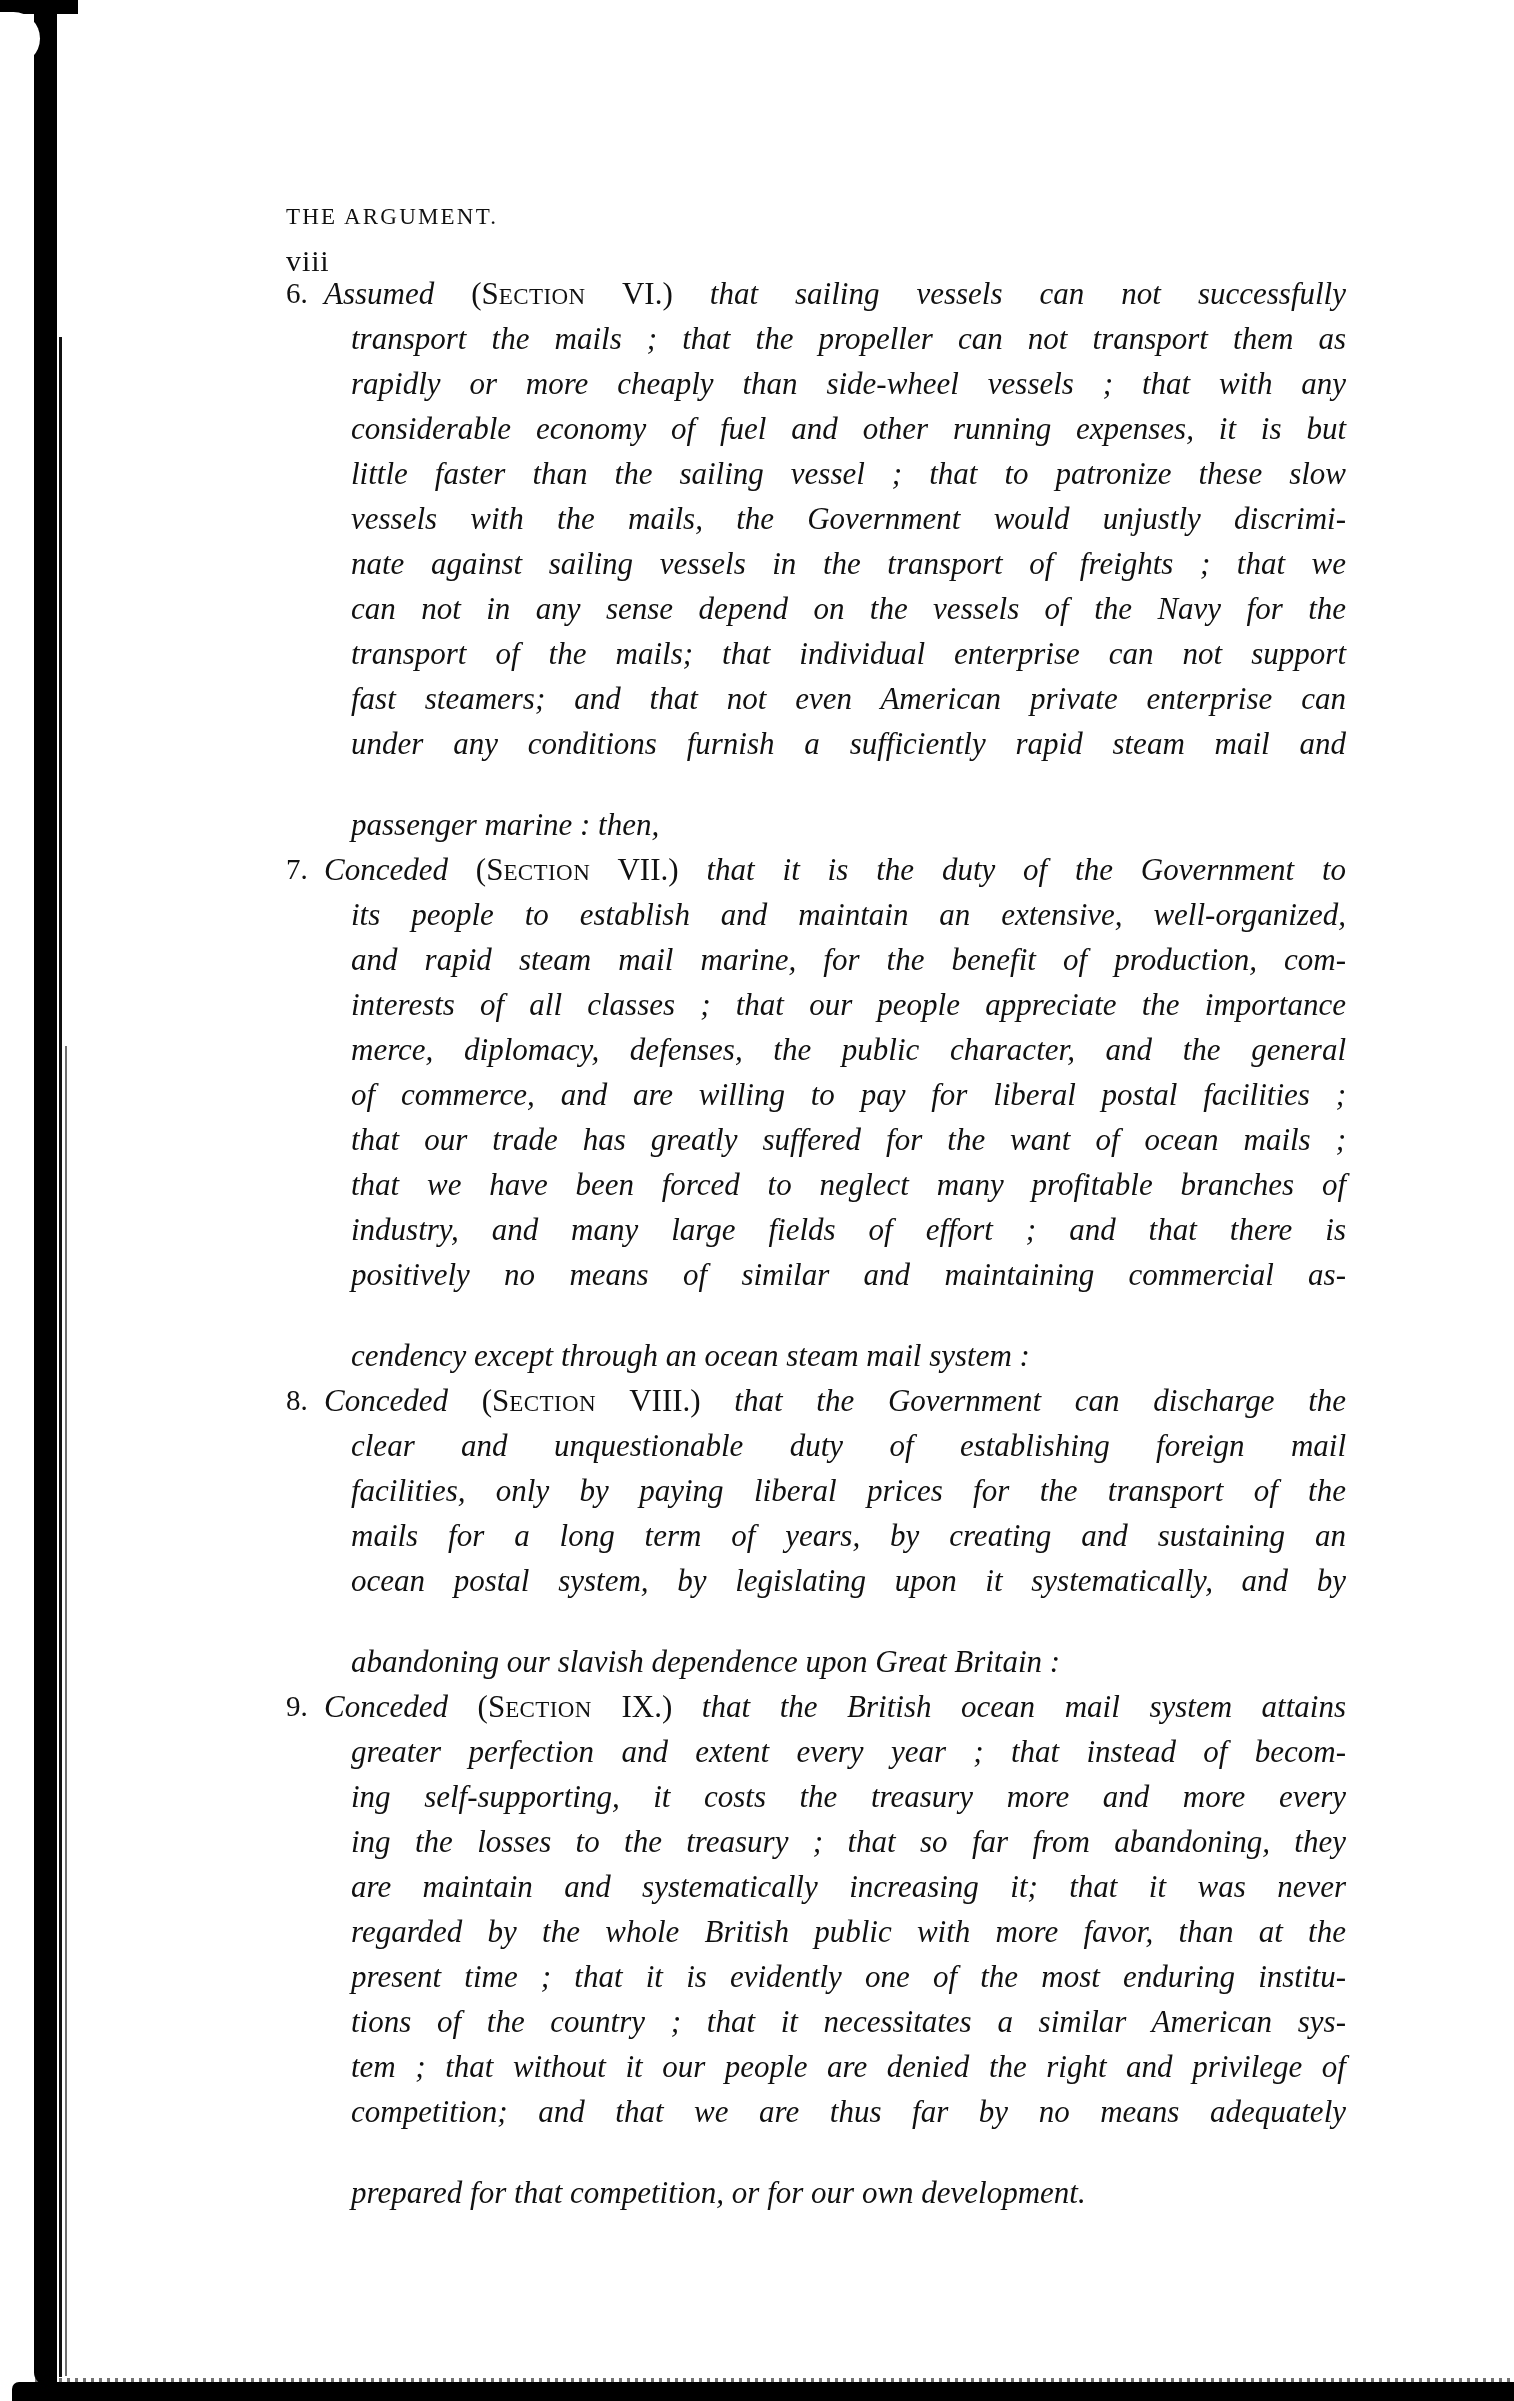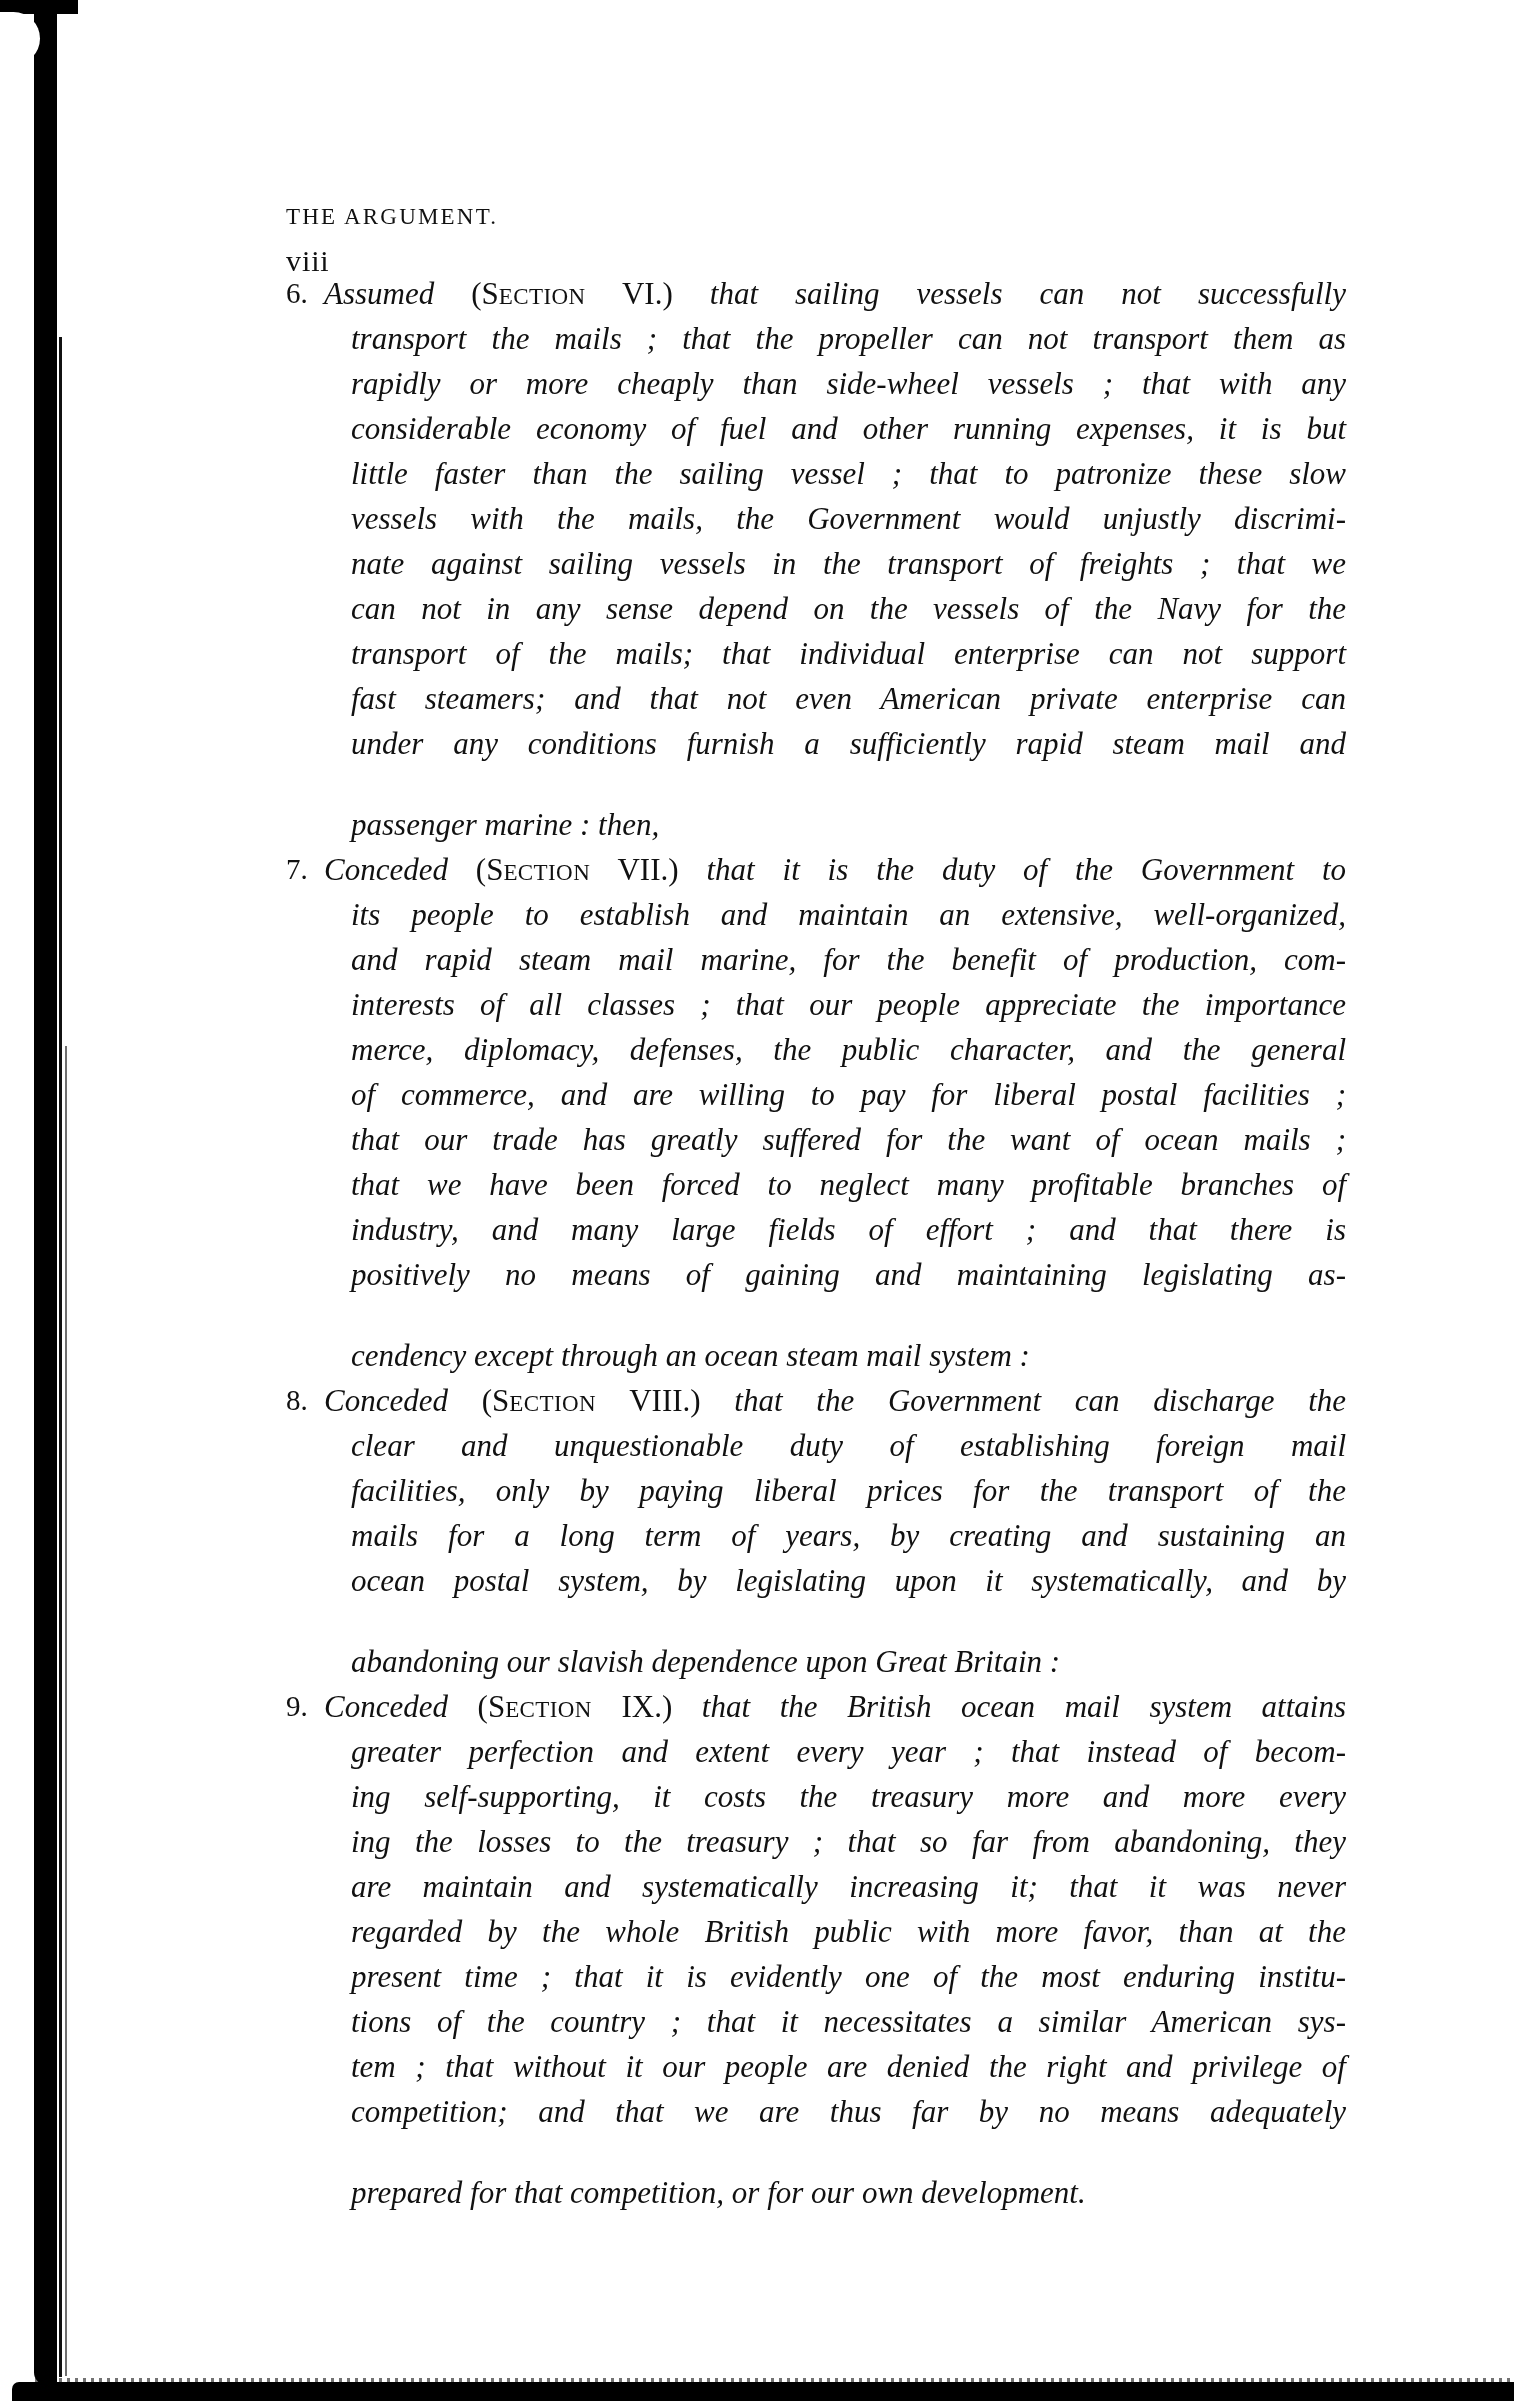--- a/index.html
+++ b/index.html
@@ -202,21 +202,21 @@
       <span>that it is the duty of the Government to</span>
     </div>
     <div class="line cont">its people to establish and maintain an extensive, well-organized,</div>
     <div class="line cont">and rapid steam mail marine, for the benefit of production, com-</div>
     <div class="line cont">interests of all classes ; that our people appreciate the importance</div>
     <div class="line cont">merce, diplomacy, defenses, the public character, and the general</div>
     <div class="line cont">of commerce, and are willing to pay for liberal postal facilities ;</div>
     <div class="line cont">that our trade has greatly suffered for the want of ocean mails ;</div>
     <div class="line cont">that we have been forced to neglect many profitable branches of</div>
     <div class="line cont">industry, and many large fields of effort ; and that there is</div>
-    <div class="line cont">positively no means of gaining and maintaining legislating as-</div>
+    <div class="line cont">positively no means of similar and maintaining commercial as-</div>
     <div class="line cont last">cendency except through an ocean steam mail system :</div>
   </li>
 
   <li class="item">
     <div class="line first">
       <span class="num">8.</span>
       <span>Conceded</span>
       <span class="roman"><span>(</span><span class="sc-big">S</span><span class="sc-small">ECTION</span> <span>VIII.)</span></span>
       <span>that the Government can discharge the</span>
     </div>

